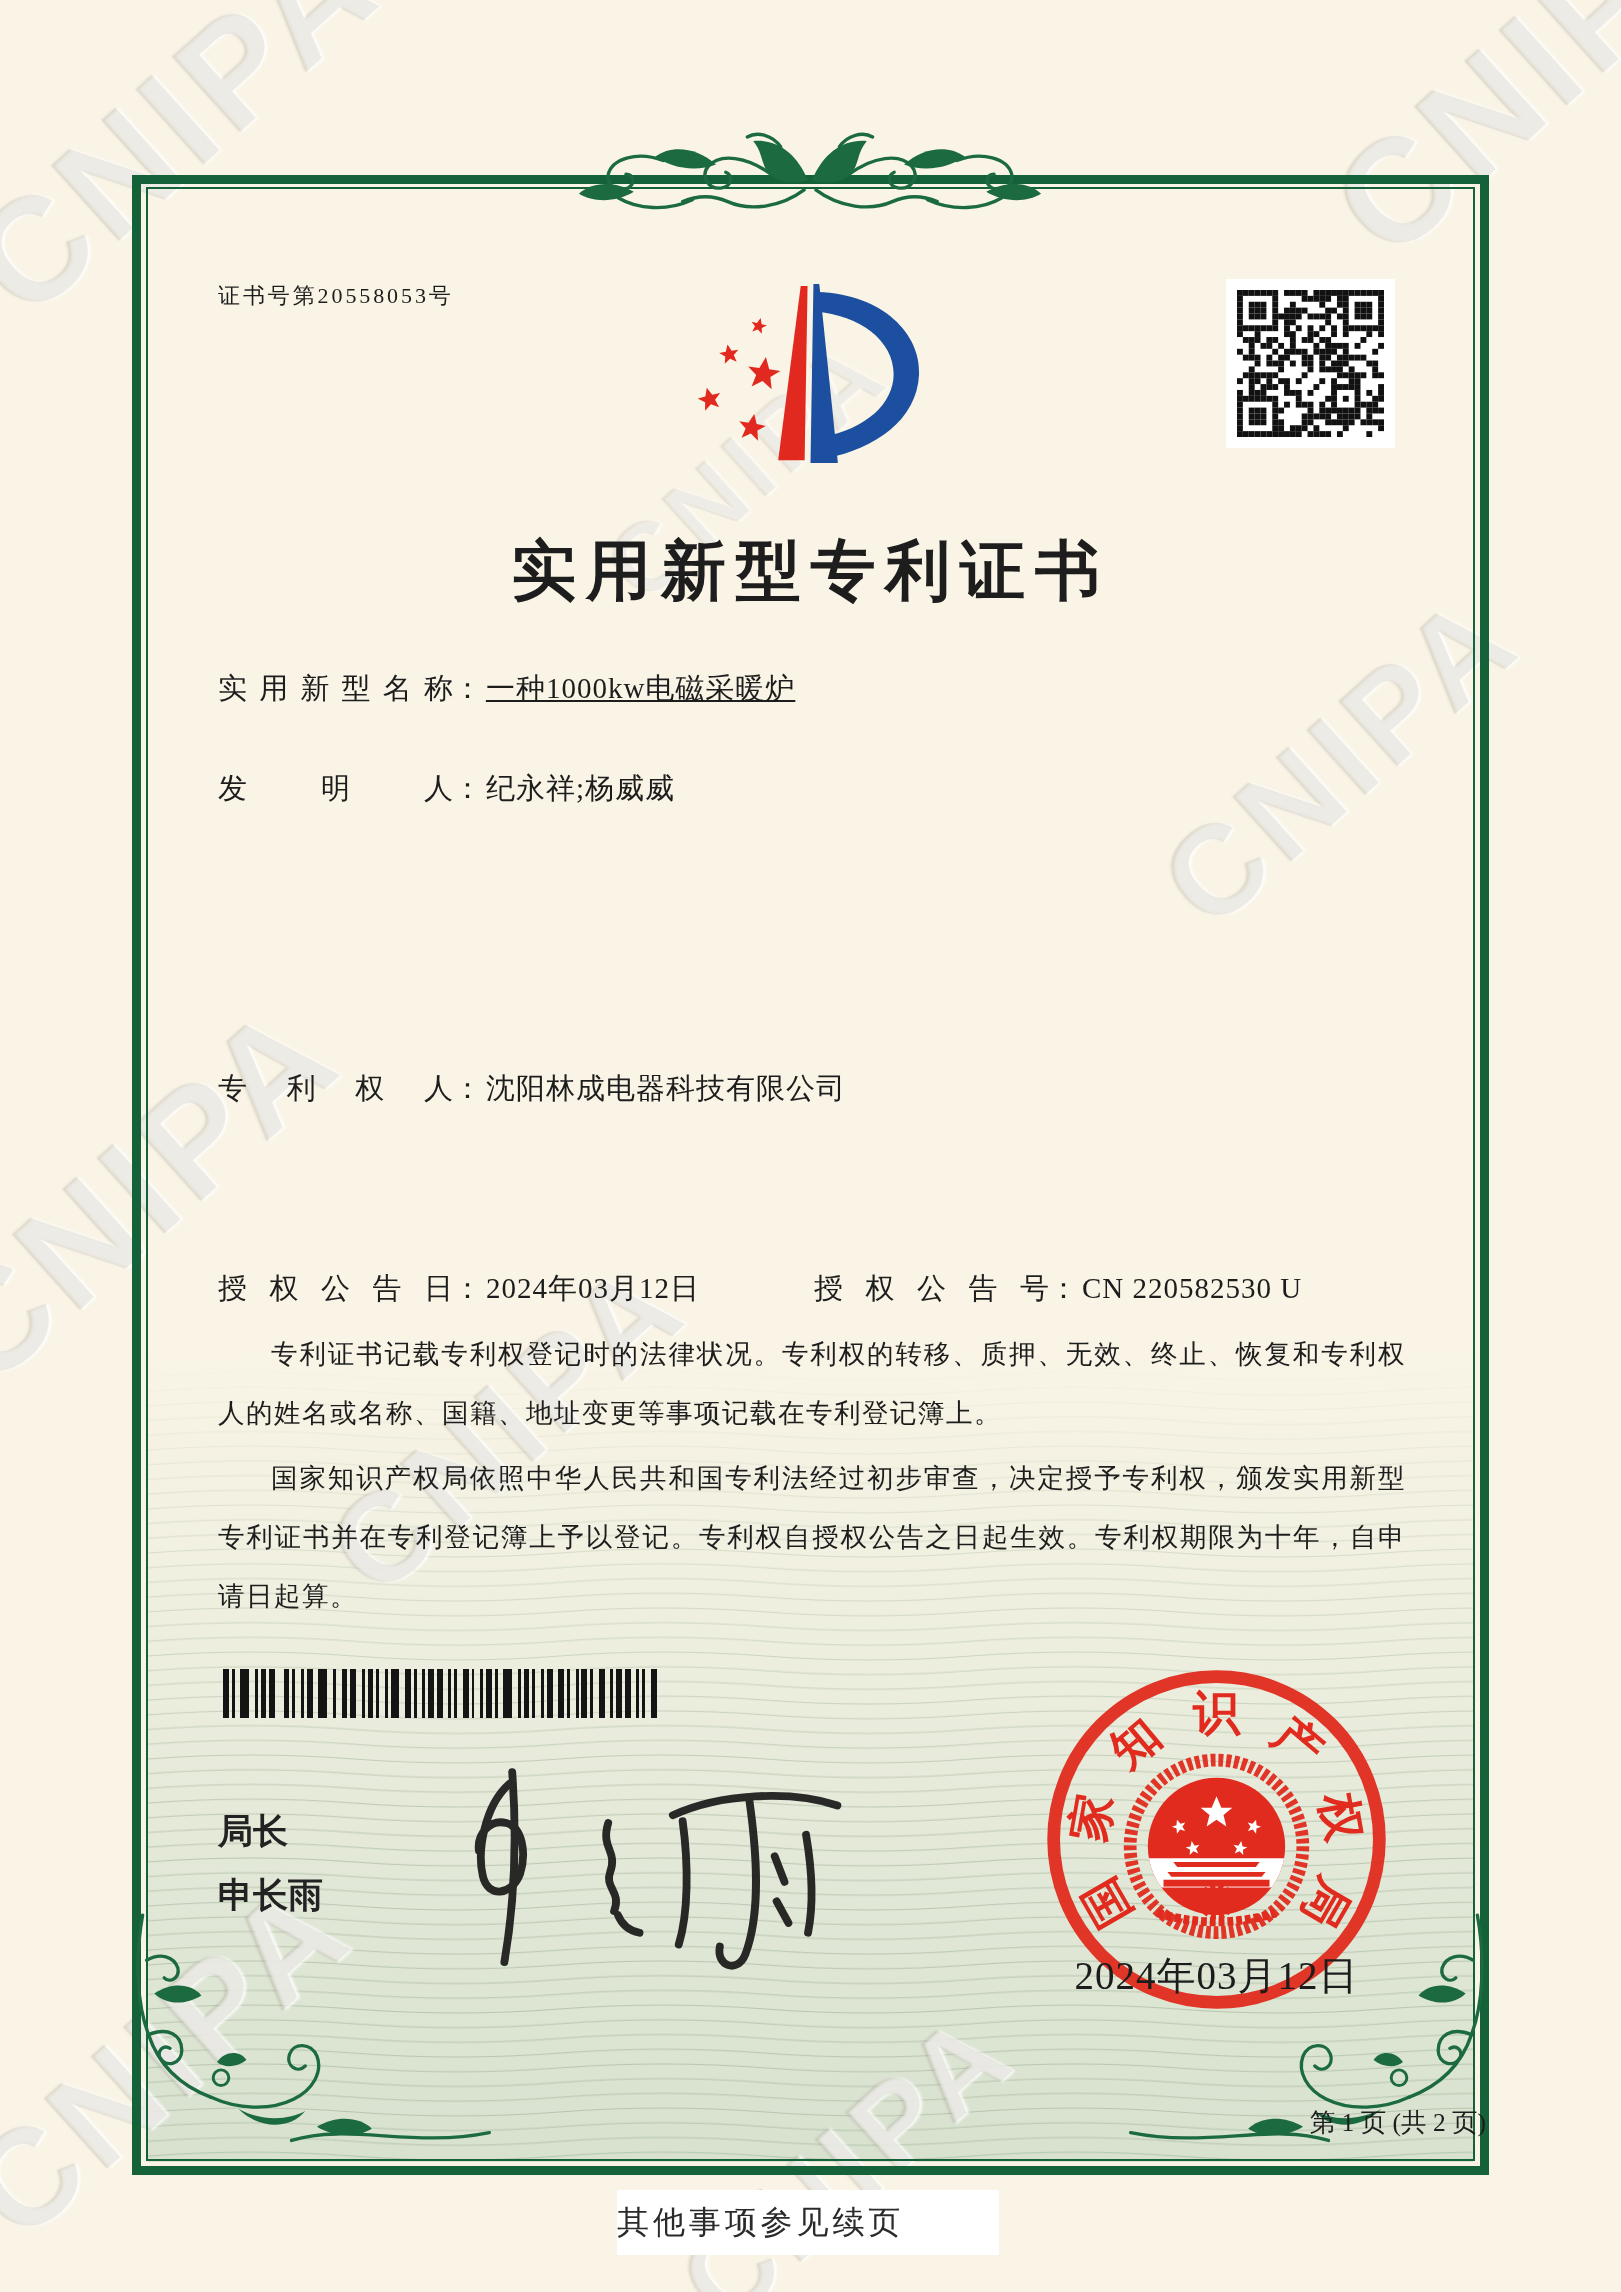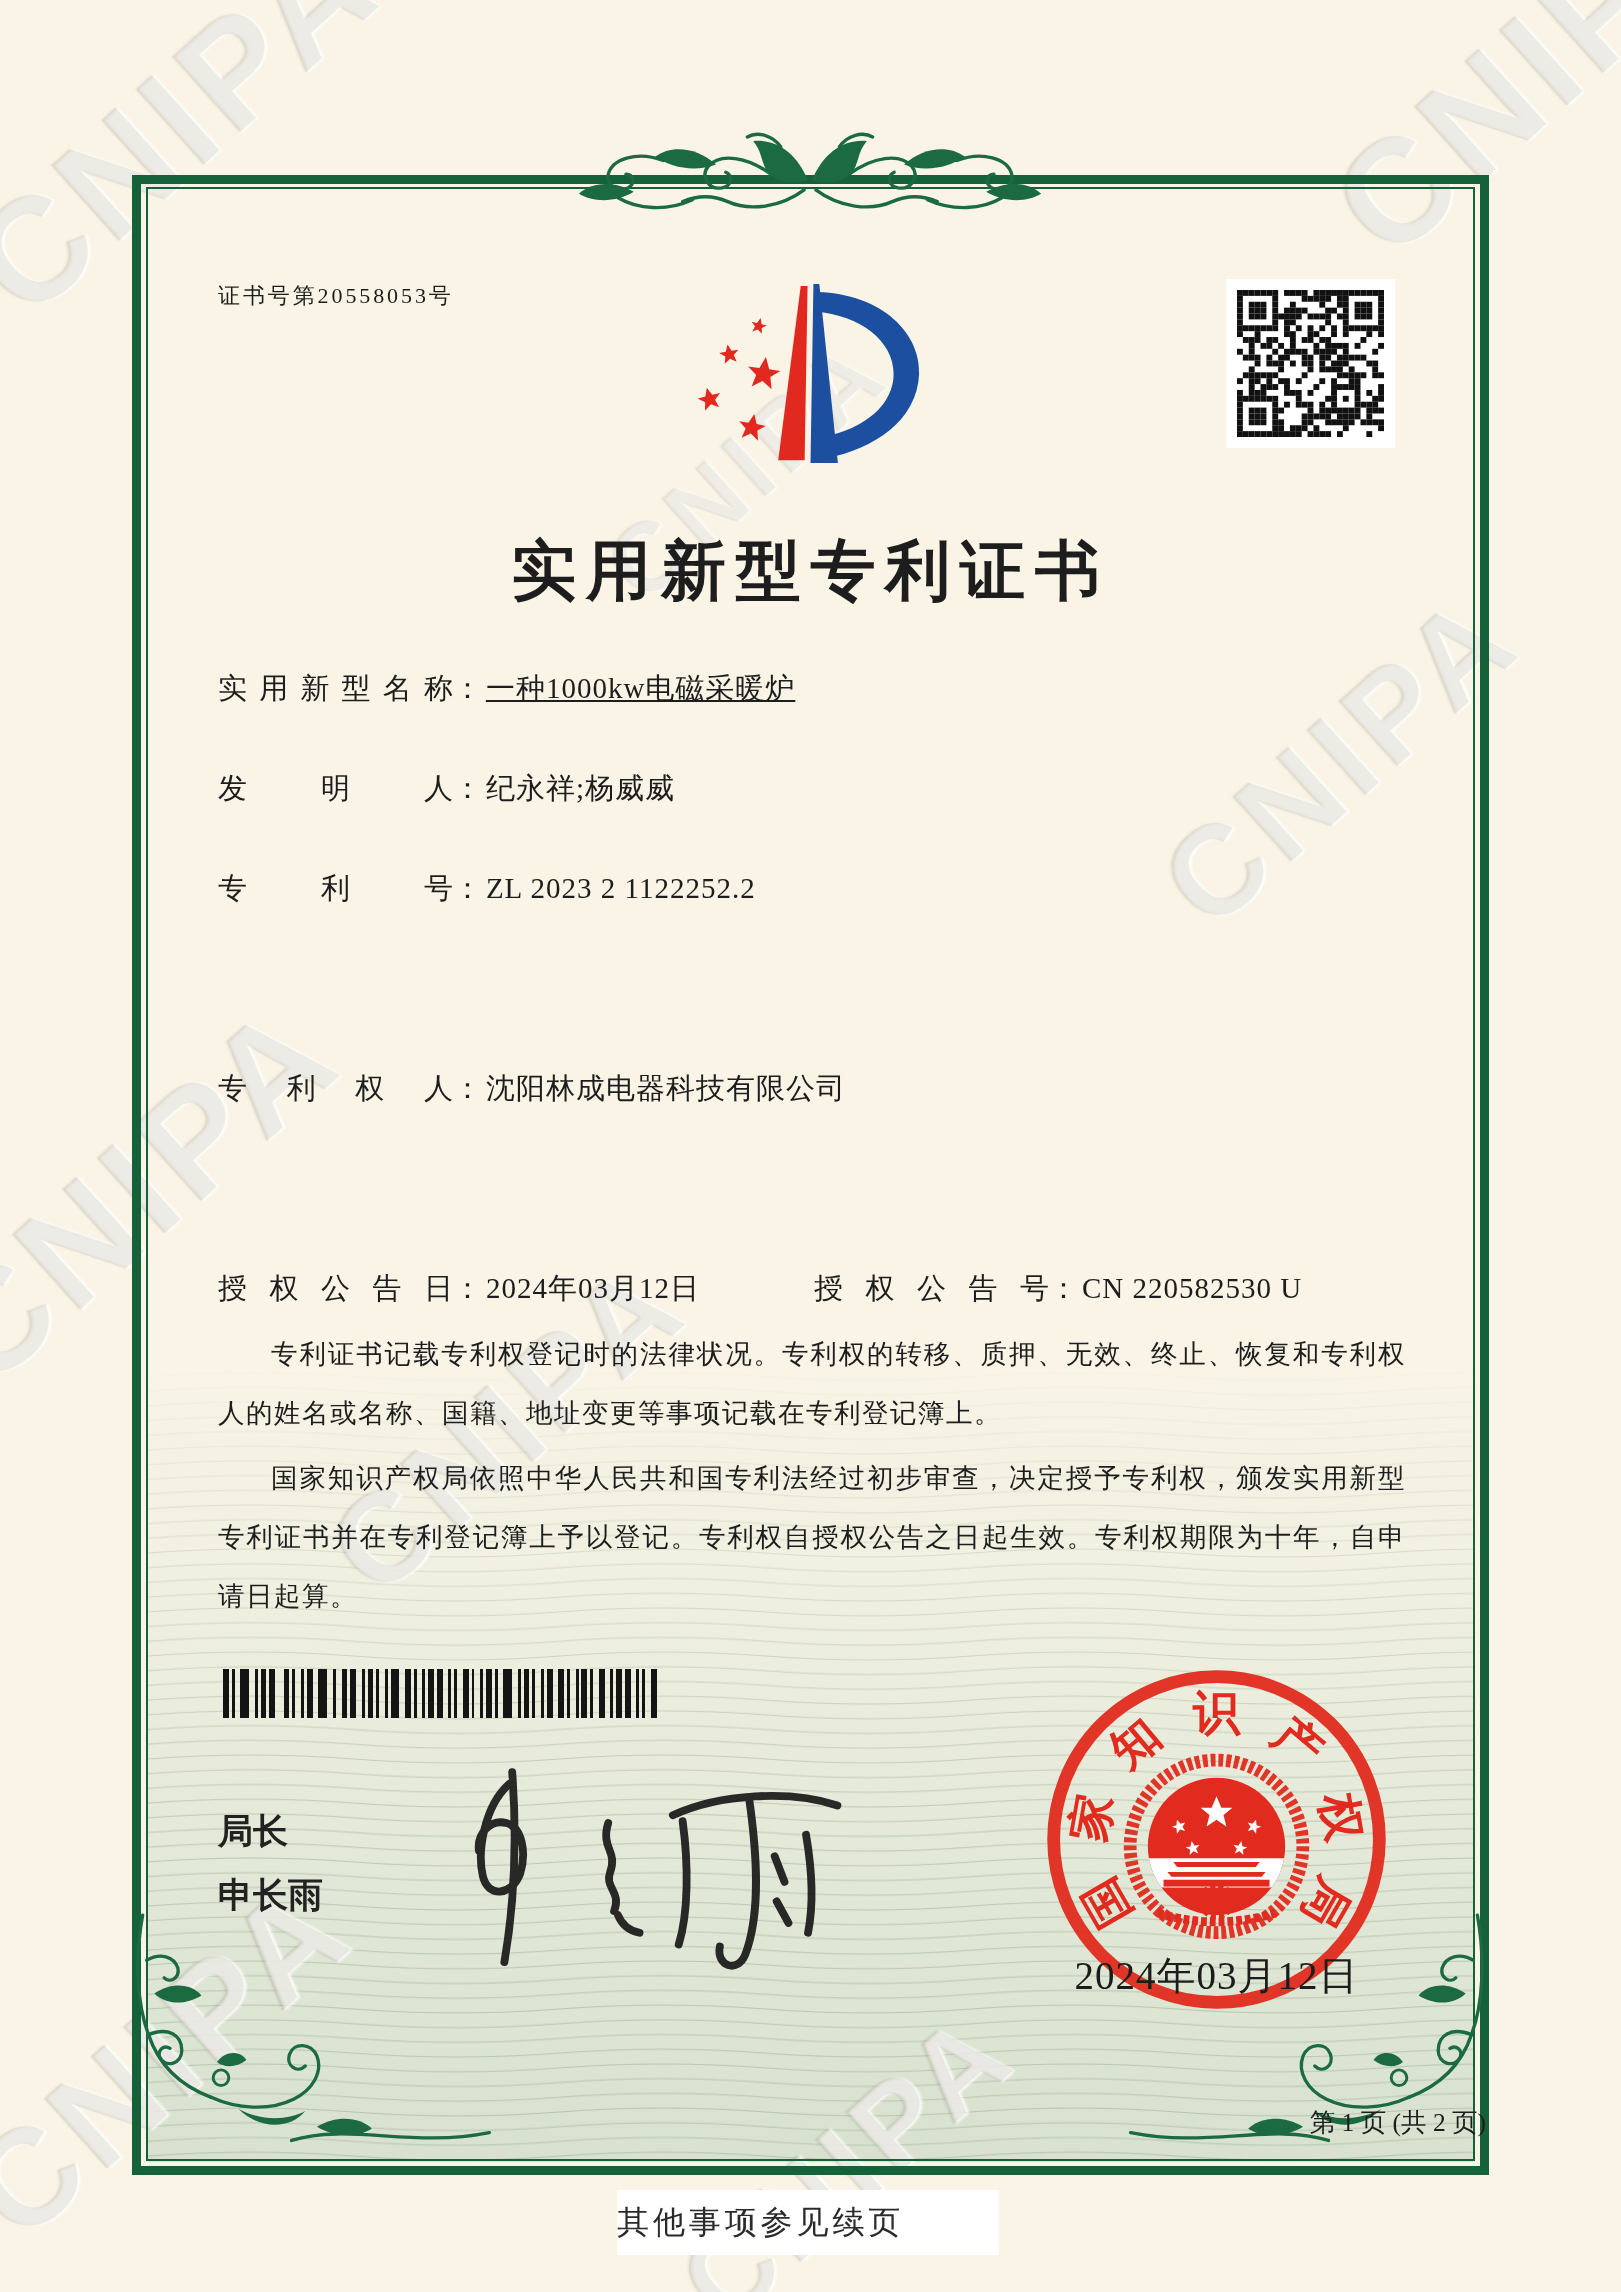--- a/index.html
+++ b/index.html
@@ -520,23 +520,20 @@
   </div>
 
   <div class="title">实用新型专利证书</div>
 
   <div class="f-row" style="top:669px;text-decoration:underline;">
     <span class="f-label">实用新型名称</span><span class="f-colon">：</span><span class="f-value">一种1000kw电磁采暖炉</span>
   </div>
   <div class="f-row" style="top:769px;">
     <span class="f-label">发明人</span><span class="f-colon">：</span><span class="f-value">纪永祥;杨威威</span>
   </div>
-  <div class="f-row" style="top:869px;">
-    <span class="f-label">专利号</span><span class="f-colon">：</span><span class="f-value">ZL 2023 2 1122252.2</span>
-  </div>
   <div class="f-row" style="top:1069px;">
     <span class="f-label">专利权人</span><span class="f-colon">：</span><span class="f-value">沈阳林成电器科技有限公司</span>
   </div>
 
   <div class="f-row" style="top:1269px;width:1215px;">
     <span class="f-label">授权公告日</span><span class="f-colon">：</span><span class="f-value">2024年03月12日</span>
     <span class="grant2">
       <span class="f-label">授权公告号</span><span class="f-colon">：</span><span class="f-value">CN 220582530 U</span>
     </span>
   </div>

